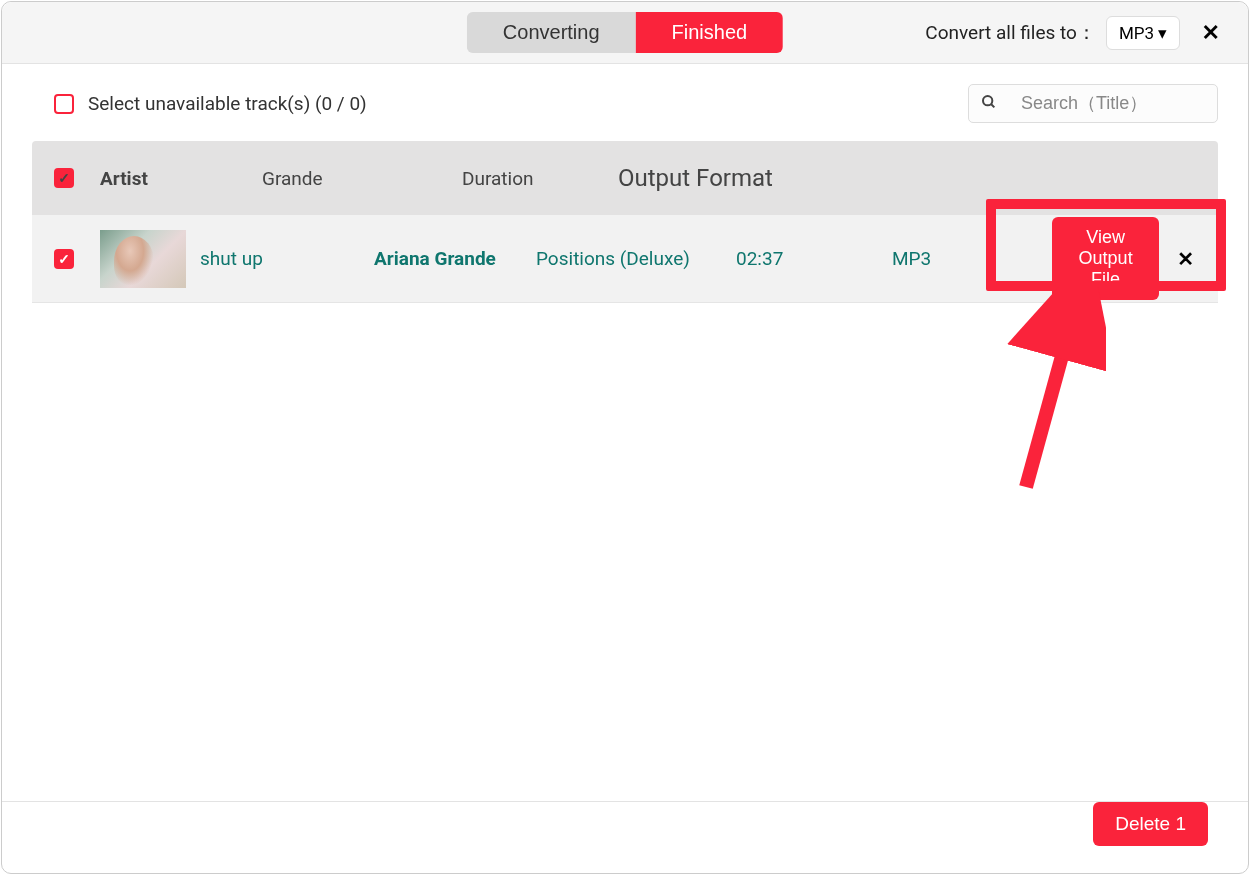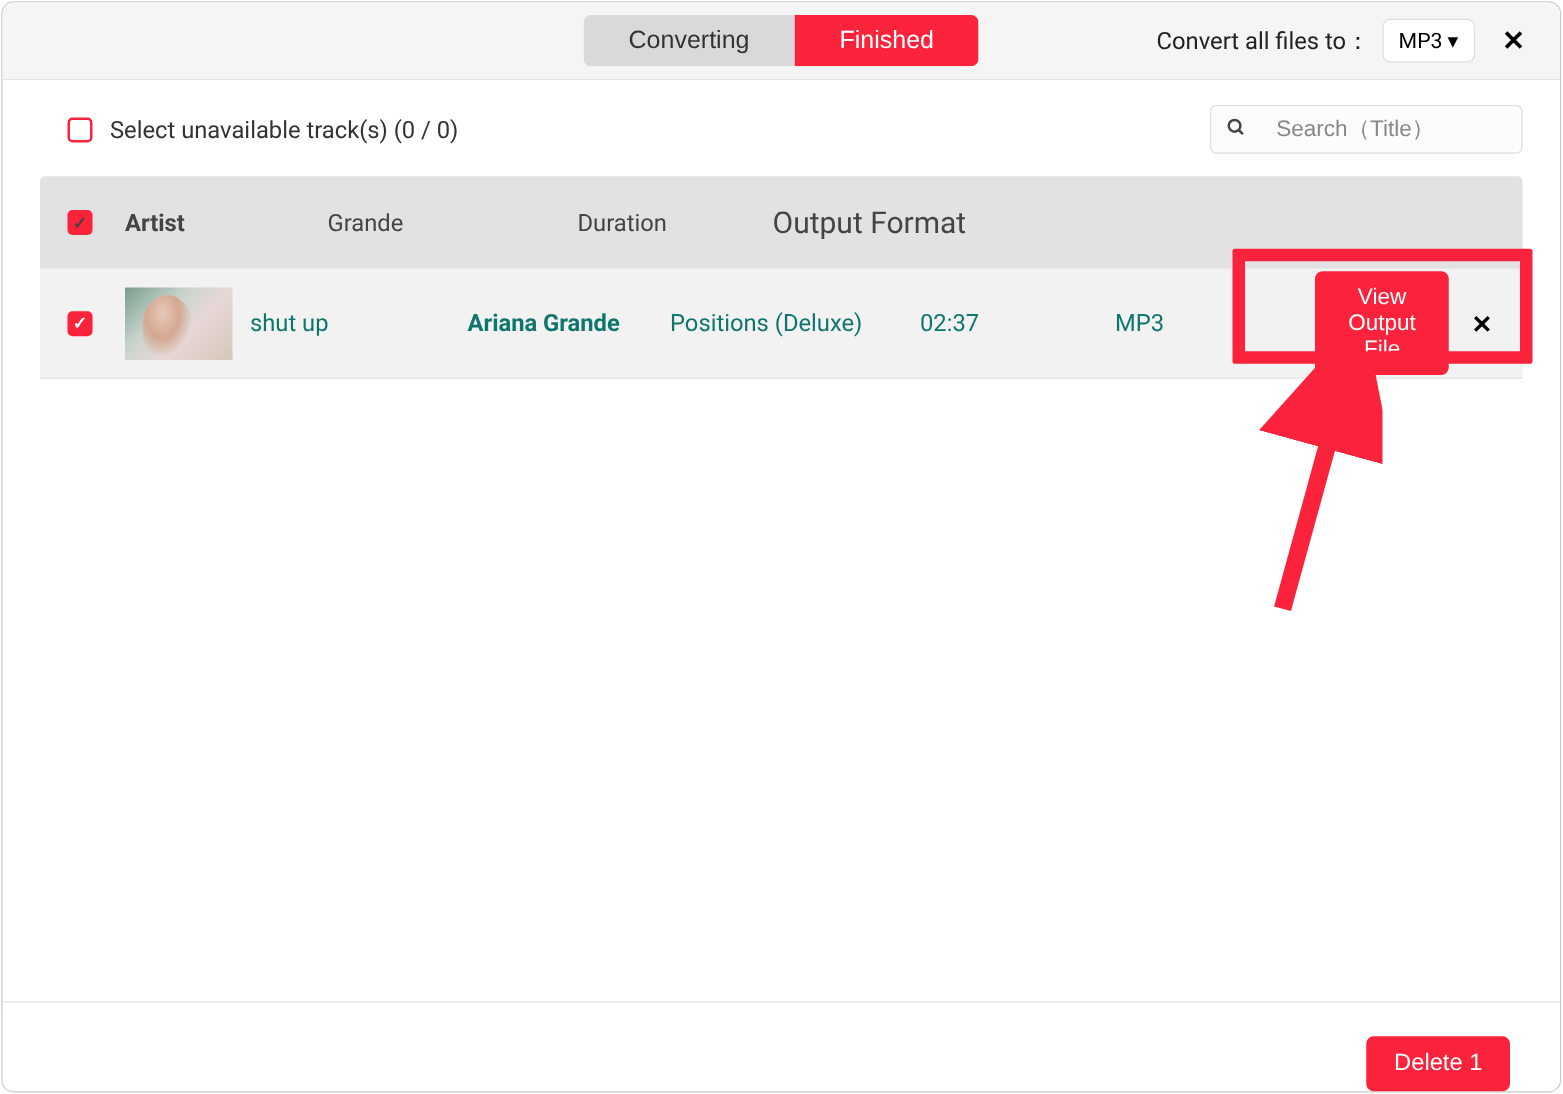--- a/index.html
+++ b/index.html
@@ -221,21 +221,21 @@
       position: absolute;
       left: 1004px;
       top: 285px;
       pointer-events: none;
     }
     .bottom-bar {
       margin-top: auto;
       border-top: 1px solid #e3e3e3;
       height: 72px;
       display: flex;
-      align-items: flex-end;
+      align-items: flex-start;
       justify-content: flex-end;
       padding: 0 40px;
     }
     .delete-btn {
       background: #fa233b;
       color: #fff;
       border: none;
       border-radius: 6px;
       padding: 11px 22px;
       font-size: 19px;

